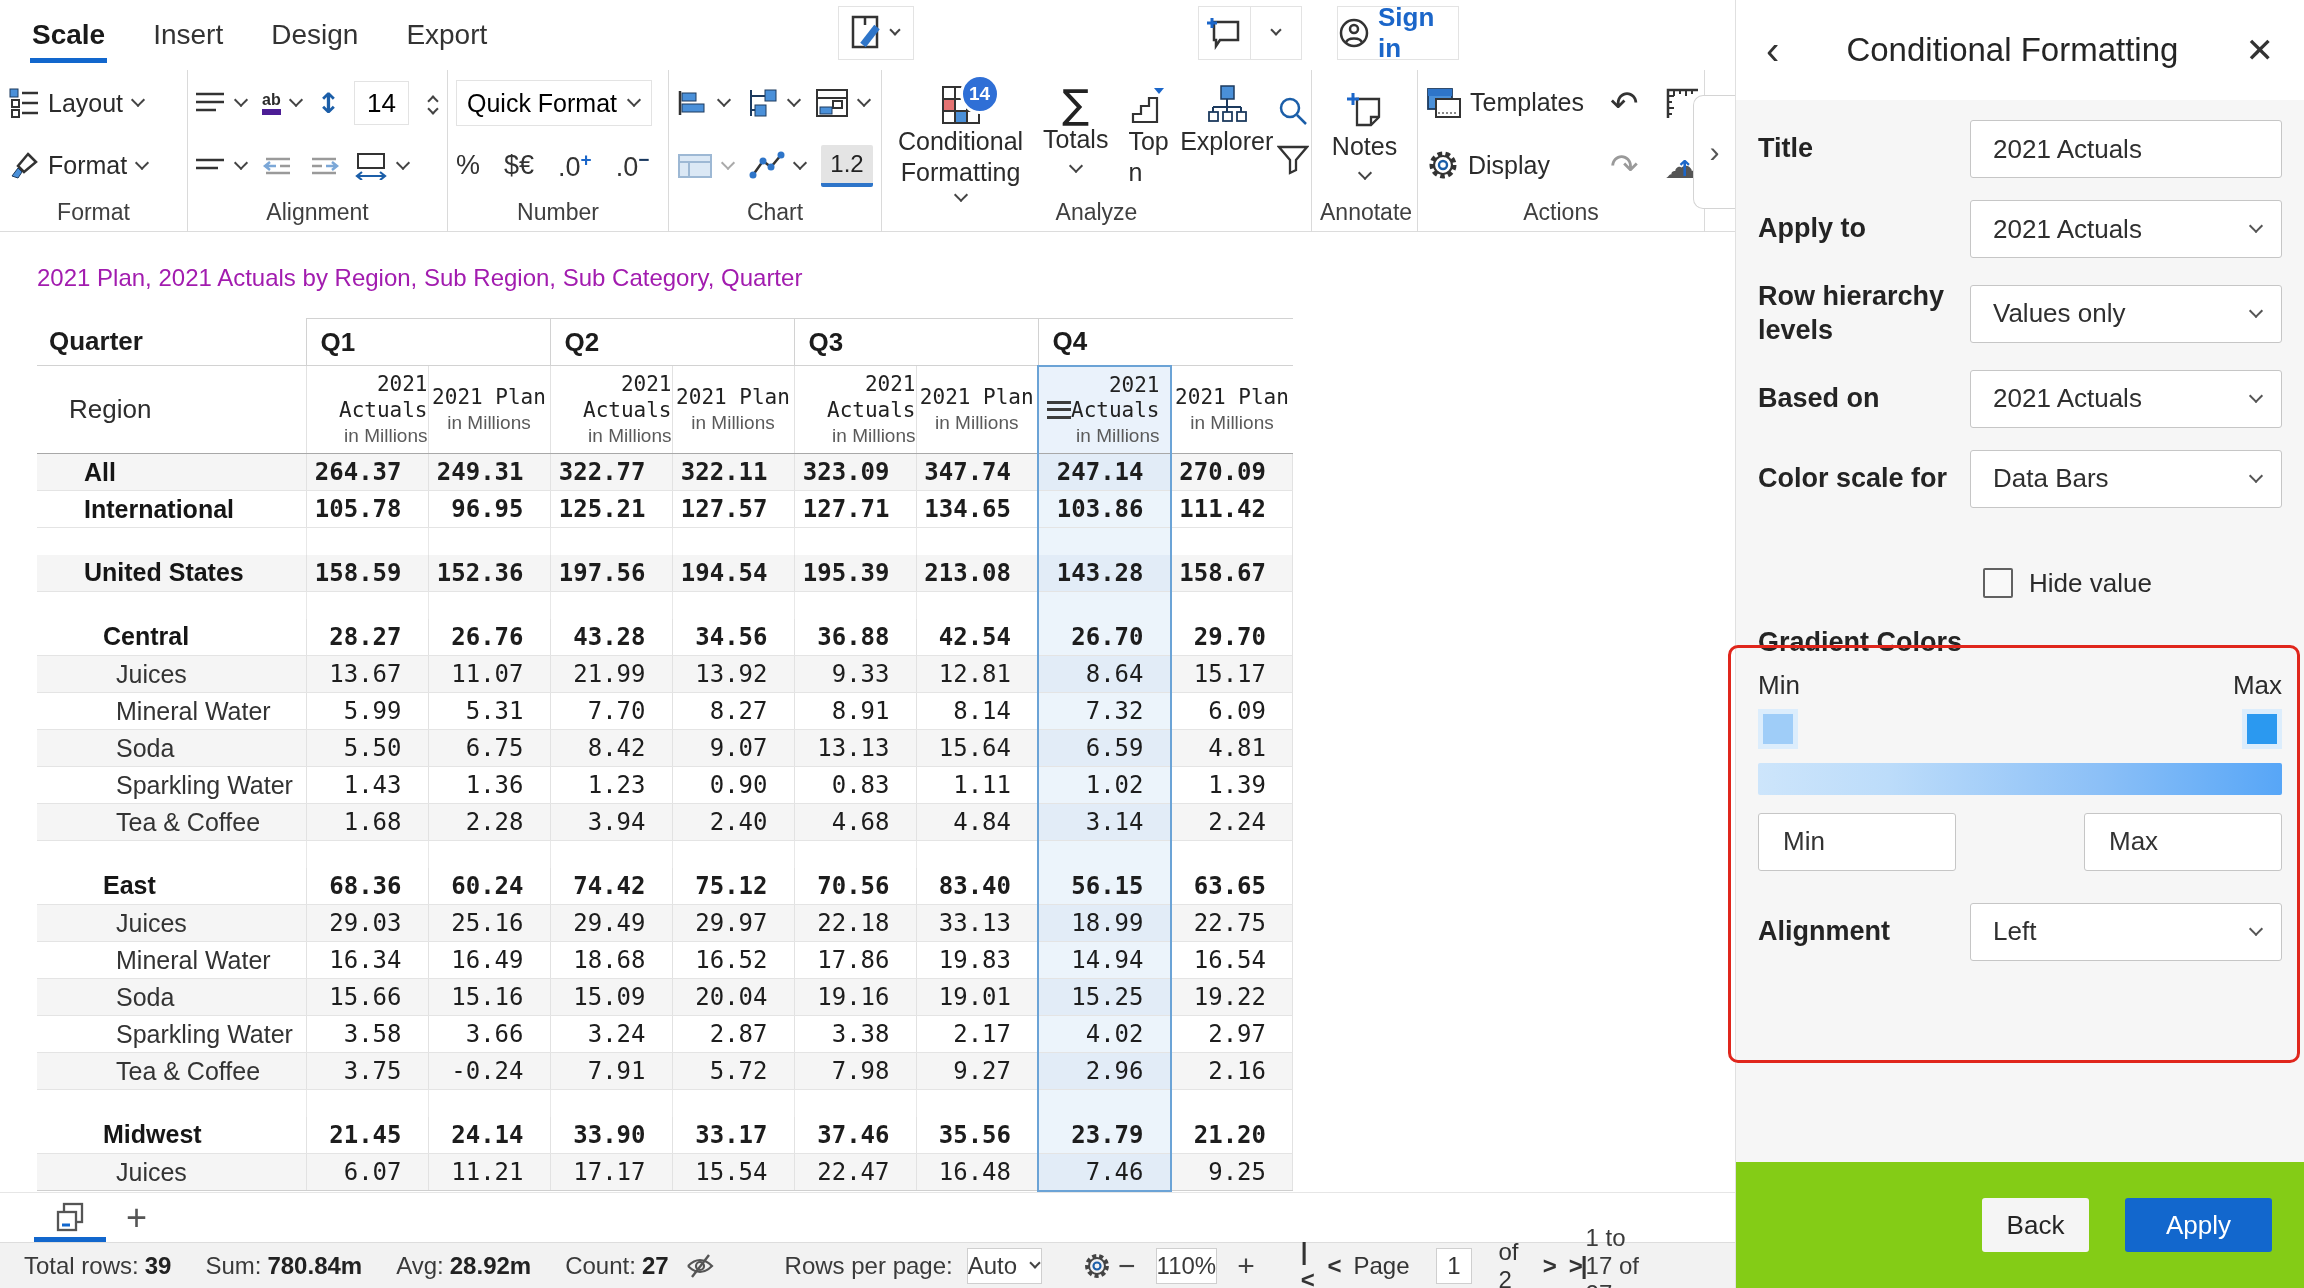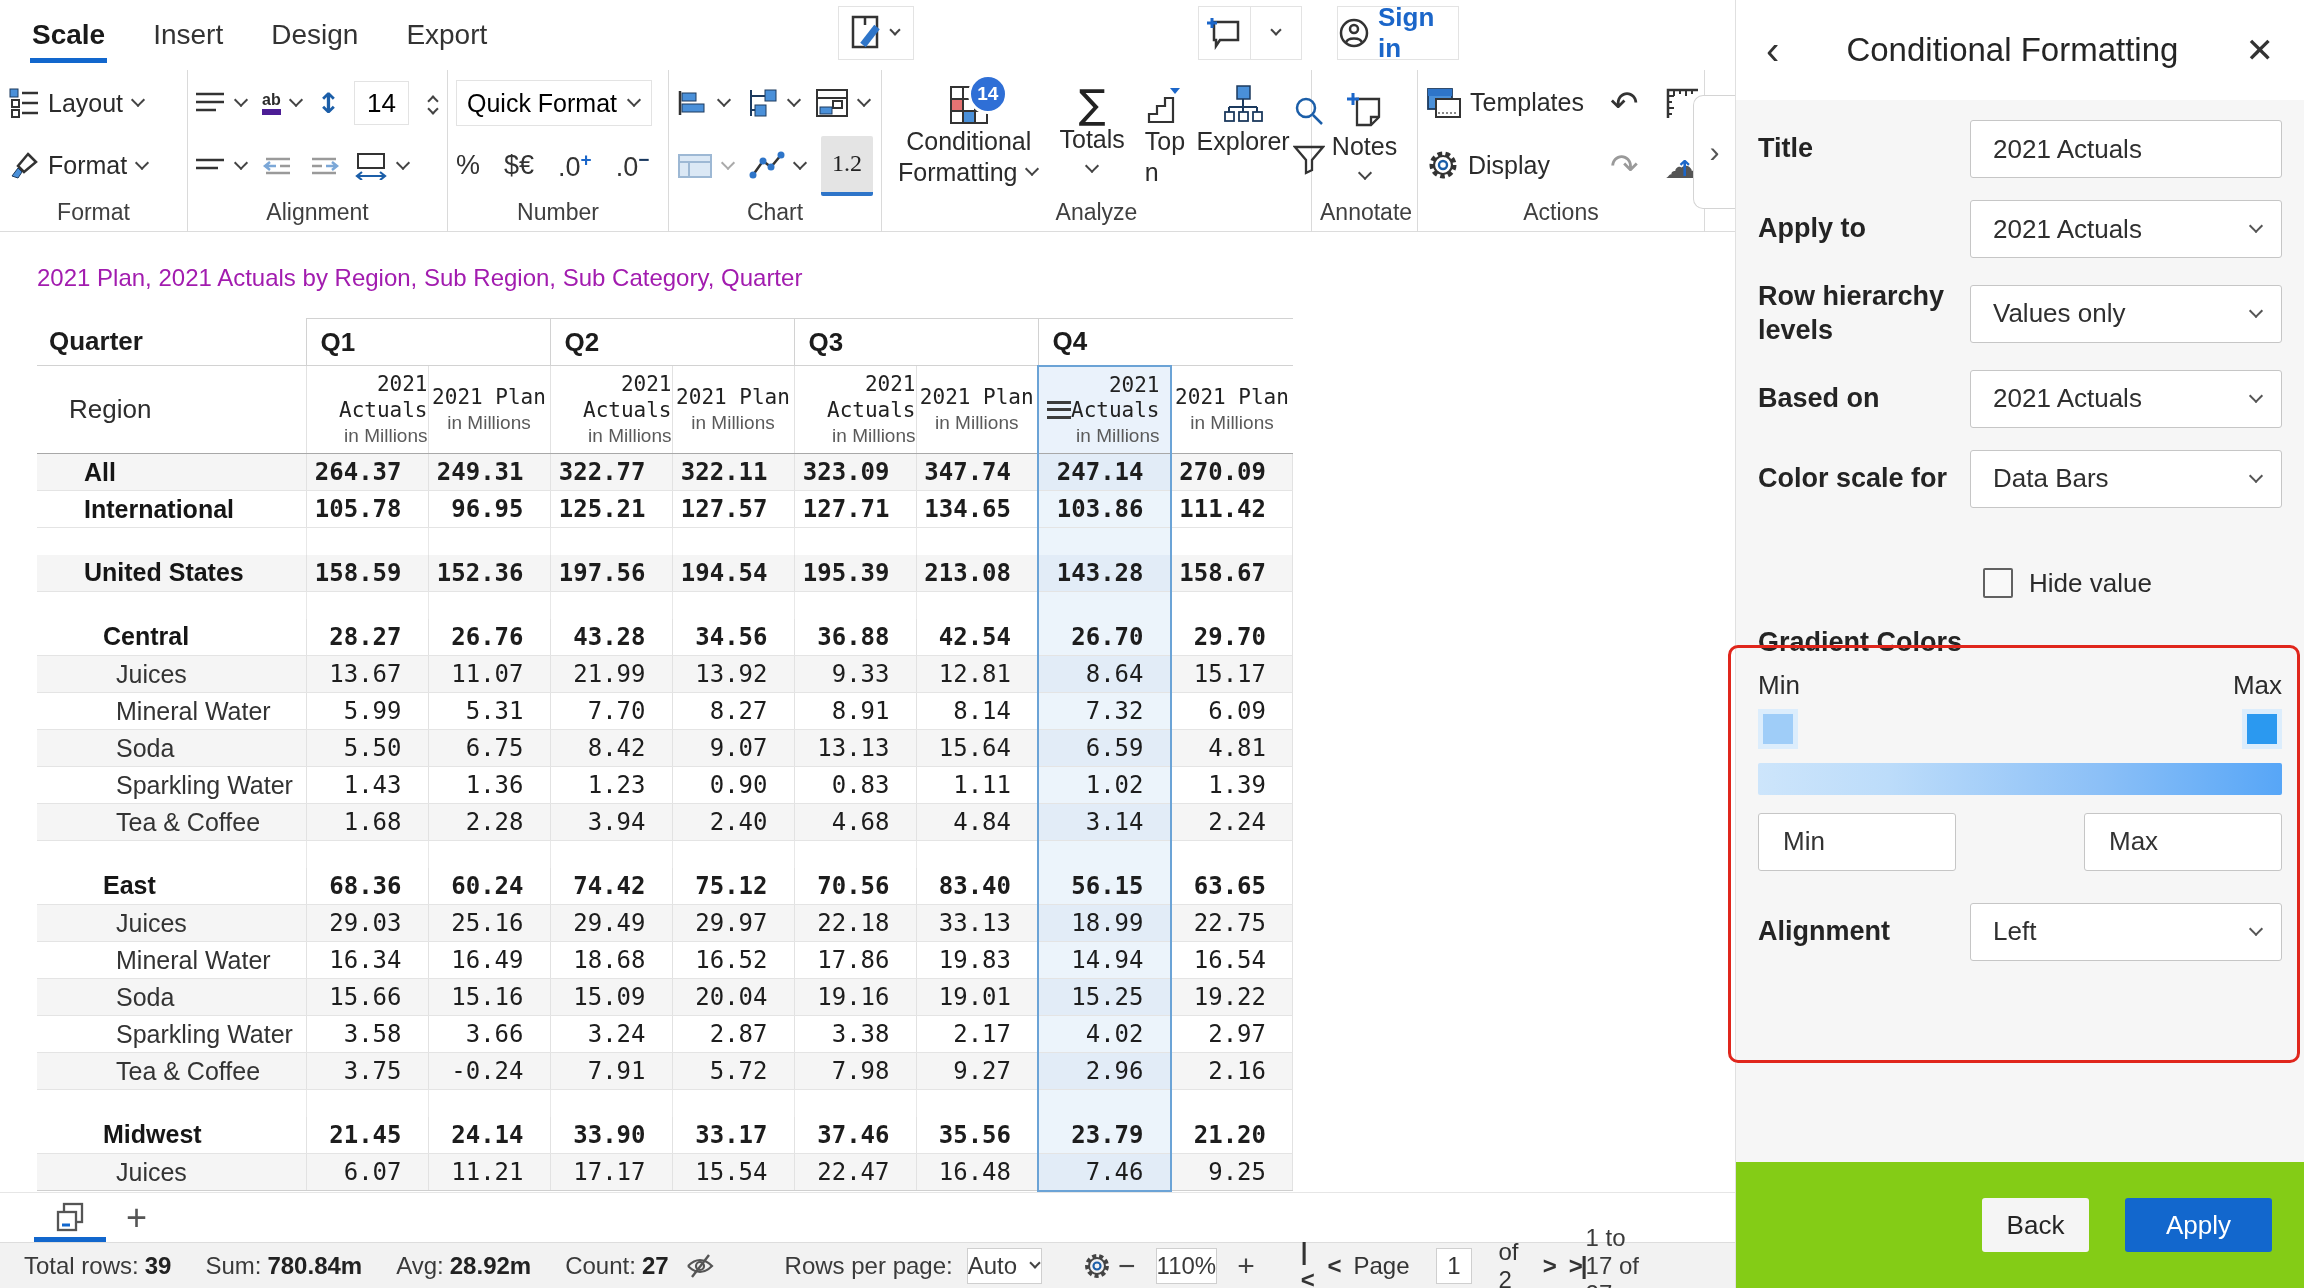--- a/index.html
+++ b/index.html
@@ -25,21 +25,21 @@
   .whitebox { background:#fff; border:1px solid #e3e3e3; display:flex; align-items:center; justify-content:center; }
   .fsbox { width:64px; height:44px; font-size:26px; }
   .stepper { display:flex; flex-direction:column; gap:6px; margin-left:4px; }
   .qfbtn { width:196px; height:46px; font-size:25px; gap:10px; }
   .numsym { font-size:27px; color:#333; font-weight:500; margin-right:10px; position:relative; }
   .numsym sup { font-size:19px; font-weight:700; }
   .sup-blue { color:#1b66c9; } .sup-navy { color:#17375e; }
   .bigbtn { display:flex; flex-direction:column; align-items:center; justify-content:flex-start; font-size:25px; color:#2b2b2b; padding:4px 8px; line-height:1.25; cursor:pointer; }
   .badgewrap { position:relative; }
   .badge { position:absolute; top:-10px; right:-18px; width:40px; height:40px; border-radius:50%; background:#2f6fd6; border:3px solid #fff; color:#fff; font-size:19px; font-weight:700; display:flex; align-items:center; justify-content:center; }
-  .onetwo { width:52px; height:60px; background:#e4e4e4; display:flex; align-items:center; justify-content:center; font-size:24px; color:#222; border-bottom:4px solid #2e75c9; border-radius:2px;font-family:Liberation Serif, serif; }
+  .onetwo { width:52px; height:42px; background:#e4e4e4; display:flex; align-items:center; justify-content:center; font-size:24px; color:#222; border-bottom:4px solid #2e75c9; border-radius:2px; }
   .glyph { font-family:"DejaVu Sans", sans-serif; }
   .sigma { font-size:40px; color:#222; line-height:1; }
   .undo { font-size:34px; color:#333; } .redo { font-size:34px; color:#9a9a9a; }
   .cloudwrap { position:relative; font-size:34px; color:#555; }
   .cloudwrap .uparr { position:absolute; left:11px; top:10px; font-size:22px; color:#1b66c9; font-weight:700; }
   .actions-grid { display:flex; gap:26px; }
   .actions-left { display:flex; flex-direction:column; justify-content:space-around; }
   .actions-icons { display:flex; flex-direction:column; justify-content:space-around; }
   .actions-icons .irow { display:flex; gap:26px; align-items:center; }
   .searchcol { display:flex; flex-direction:column; justify-content:space-around; padding:6px 0; }
@@ -380,21 +380,21 @@
                       <line x1="15" y1="3" x2="15" y2="39" stroke="#333" stroke-width="2"></line>
                       <line x1="27" y1="3" x2="27" y2="39" stroke="#333" stroke-width="2"></line>
                       <line x1="3" y1="15" x2="39" y2="15" stroke="#333" stroke-width="2"></line>
                       <line x1="3" y1="27" x2="39" y2="27" stroke="#333" stroke-width="2"></line>
                       <path d="M4 16 h10 v10 h-10 z" fill="#e57373"></path>
                       <rect x="16" y="28" width="10" height="10" fill="#4a90d9"></rect>
                     </svg>
                   <span class="badge">14</span>
                 </span>
                 <span>Conditional</span>
-                <span style="display:flex;align-items:center;gap:8px;">
+                <span style="display:flex;align-items:center;gap:8px;flex-direction:column;">
                     <span>Formatting</span>
                     <span class="cv"></span>
                   </span>
               </div>
               <div class="bigbtn" style="width:86px">
                 <span class="glyph sigma">∑</span>
                 <span>Totals</span>
                 <span class="cv" style="margin-top:6px"></span>
               </div>
               <div class="bigbtn" style="width:78px">

